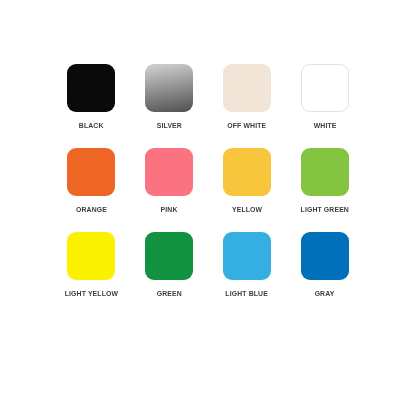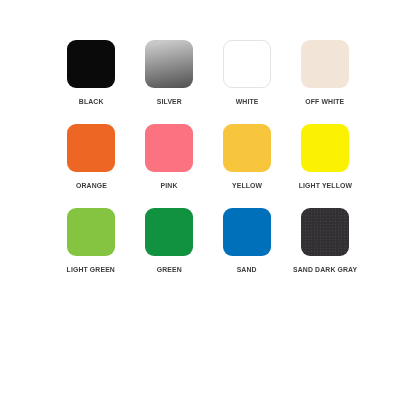--- a/index.html
+++ b/index.html
@@ -17,21 +17,21 @@
   #palette-board {
     position: relative;
     width: 416px;
     height: 416px;
     background: #ffffff;
     box-sizing: border-box;
   }
   .swatch-grid {
     position: absolute;
     left: 52px;
-    top: 40px;
+    top: 64px;
     width: 312px;
     display: grid;
     grid-template-columns: repeat(4, 78px);
     grid-auto-rows: 84px;
   }
   .swatch-cell {
     width: 78px;
     height: 84px;
     display: flex;
     flex-direction: column;
@@ -83,55 +83,53 @@
   <div class="swatch-grid">
       <div class="swatch-cell">
         <div class="swatch-chip" style="background: rgb(10, 10, 10);"></div>
         <div class="swatch-label" style="color: rgb(60, 60, 60);">BLACK</div>
       </div>
       <div class="swatch-cell">
         <div class="swatch-chip" style="background: linear-gradient(170deg, rgb(201, 201, 201) 0%, rgb(201, 201, 201) 8%, rgb(79, 79, 79) 100%);"></div>
         <div class="swatch-label" style="color: rgb(60, 60, 60);">SILVER</div>
       </div>
       <div class="swatch-cell">
+        <div class="swatch-chip" style="background: rgb(242, 229, 216);"></div>
+        <div class="swatch-label" style="color: rgb(60, 60, 60);">OFF WHITE</div>
+      </div>
+      <div class="swatch-cell">
         <div class="swatch-chip has-outline" style="background: rgb(255, 255, 255);"></div>
         <div class="swatch-label" style="color: rgb(60, 60, 60);">WHITE</div>
-      </div>
-      <div class="swatch-cell">
-        <div class="swatch-chip" style="background: rgb(242, 229, 216);"></div>
-        <div class="swatch-label" style="color: rgb(60, 60, 60);">OFF WHITE</div>
       </div>
       <div class="swatch-cell">
         <div class="swatch-chip" style="background: rgb(237, 102, 35);"></div>
         <div class="swatch-label" style="color: rgb(60, 60, 60);">ORANGE</div>
       </div>
       <div class="swatch-cell">
         <div class="swatch-chip" style="background: rgb(251, 114, 128);"></div>
         <div class="swatch-label" style="color: rgb(60, 60, 60);">PINK</div>
       </div>
       <div class="swatch-cell">
         <div class="swatch-chip" style="background: rgb(247, 198, 60);"></div>
         <div class="swatch-label" style="color: rgb(60, 60, 60);">YELLOW</div>
       </div>
       <div class="swatch-cell">
+        <div class="swatch-chip" style="background: rgb(133, 196, 64);"></div>
+        <div class="swatch-label" style="color: rgb(60, 60, 60);">LIGHT GREEN</div>
+      </div>
+      <div class="swatch-cell">
         <div class="swatch-chip" style="background: rgb(250, 242, 0);"></div>
         <div class="swatch-label" style="color: rgb(60, 60, 60);">LIGHT YELLOW</div>
-      </div>
-      <div class="swatch-cell">
-        <div class="swatch-chip" style="background: rgb(133, 196, 64);"></div>
-        <div class="swatch-label" style="color: rgb(60, 60, 60);">LIGHT GREEN</div>
       </div>
       <div class="swatch-cell">
         <div class="swatch-chip" style="background: rgb(17, 146, 64);"></div>
         <div class="swatch-label" style="color: rgb(60, 60, 60);">GREEN</div>
       </div>
       <div class="swatch-cell">
-        <div class="swatch-chip" style="background: rgb(0, 112, 186);"></div>
-        <div class="swatch-label" style="color: rgb(60, 60, 60);">SAND</div>
+        <div class="swatch-chip" style="background: rgb(53, 174, 226);"></div>
+        <div class="swatch-label" style="color: rgb(60, 60, 60);">LIGHT BLUE</div>
       </div>
       <div class="swatch-cell">
-        <div class="swatch-chip" style="background: rgb(51, 48, 51);">
-          <span class="grain"></span>
-        </div>
-        <div class="swatch-label" style="color: rgb(60, 60, 60);">SAND DARK GRAY</div>
+        <div class="swatch-chip" style="background: rgb(0, 112, 186);"></div>
+        <div class="swatch-label" style="color: rgb(60, 60, 60);">GRAY</div>
       </div>
     </div>
 </div>
 
 </body></html>

